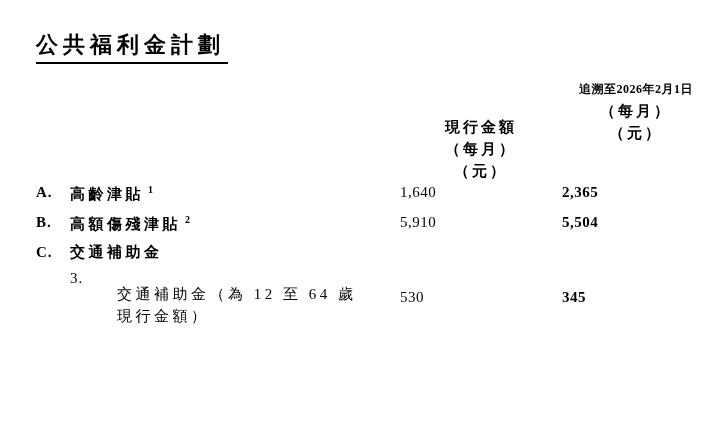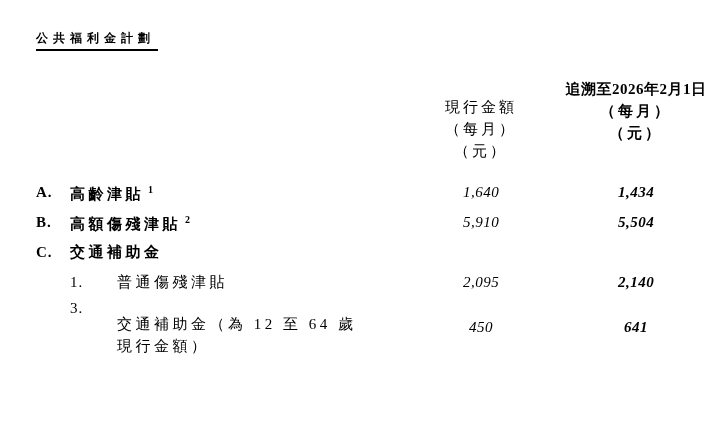--- a/index.html
+++ b/index.html
@@ -9,54 +9,54 @@
     height: 437px;
     background: #ffffff;
     color: #000000;
     font-family: "Liberation Serif", "DejaVu Serif", serif;
     overflow: hidden;
   }
   .doc-title {
     position: absolute;
     left: 36px;
     top: 30px;
-    font-size: 12px;
+    font-size: 22px;
     font-weight: bold;
     letter-spacing: 5px;
     border-bottom: 2px solid #000;
     padding: 0 3px 2px 0;
     white-space: nowrap;
   }
   .hdr {
     position: absolute;
     text-align: center;
     font-size: 15px;
     line-height: 22px;
     letter-spacing: 3px;
     white-space: nowrap;
   }
   .hdr div { height: 22px; }
-  .hdr-current { left: 400px; top: 96px; width: 162px; font-weight: normal; }
+  .hdr-current { left: 400px; top: 116px; width: 162px; font-weight: bold; }
   .hdr-effective { left: 545px; top: 78px; width: 182px; font-weight: bold; }
-  .hdr-effective .l1 { letter-spacing: 0.5px; font-size: 15px; }
+  .hdr-effective .l1 { letter-spacing: 0.5px; font-size: 12px; }
   table.scheme {
     position: absolute;
     left: 36px;
     top: 177px;
     width: 674px;
     border-collapse: collapse;
     table-layout: fixed;
   }
   td { padding: 0; vertical-align: middle; font-size: 15px; }
   tr.h30 { height: 30px; }
   tr.h46 { height: 46px; }
   .c-letter { font-weight: bold; letter-spacing: 1px; }
   .c-label { letter-spacing: 3.5px; line-height: 22px; }
   .row-main .c-label { font-weight: bold; margin-left: 15px; }
-  .c-cur, .c-eff { text-align: center; letter-spacing: 0.5px; font-style: italic; }
+  .c-cur, .c-eff { letter-spacing: 0.5px; }
   .c-eff { font-weight: bold; }
   .subnum { display: inline-block; width: 47px; letter-spacing: 1px; vertical-align: top; }
   .lbl-lines { display: inline-block; vertical-align: top; margin-top: 16px; }
   sup { font-size: 10px; margin-left: 4px; }
 </style>
 </head>
 <body>
 
 <div class="page">
 
@@ -79,42 +79,36 @@
       <col style="width:34px">
         <col style="width:330px">
         <col style="width:162px">
         <col style="width:148px">
     </colgroup>
     <tbody>
       <tr class="h30 row-main">
         <td class="c-letter">A.</td>
         <td class="c-label"><span>高齡津貼</span><sup>1</sup></td>
         <td class="c-cur">1,640</td>
-        <td class="c-eff">1,434</td>
+        <td class="c-eff">2,365</td>
       </tr>
       <tr class="h30 row-main">
         <td class="c-letter">B.</td>
         <td class="c-label"><span>高額傷殘津貼</span><sup>2</sup></td>
         <td class="c-cur">5,910</td>
         <td class="c-eff">5,504</td>
       </tr>
       <tr class="h30 row-main">
         <td class="c-letter">C.</td>
         <td class="c-label"><span>交通補助金</span></td>
         <td class="c-cur"></td>
         <td class="c-eff"></td>
       </tr>
-      <tr class="h30 row-sub">
-        <td class="c-letter"></td>
-        <td class="c-label"><span class="subnum">1.</span><span>普通傷殘津貼</span></td>
-        <td class="c-cur">2,095</td>
-        <td class="c-eff">2,140</td>
-      </tr>
       <tr class="h46 row-sub">
         <td class="c-letter"></td>
         <td class="c-label"><span class="subnum">3.</span><span class="lbl-lines"><span>交通補助金（為 12 至 64 歲</span><br><span>現行金額）</span></span></td>
-        <td class="c-cur">450</td>
-        <td class="c-eff">641</td>
+        <td class="c-cur">530</td>
+        <td class="c-eff">345</td>
       </tr>
     </tbody>
   </table>
 
 </div>
 
 </body></html>

